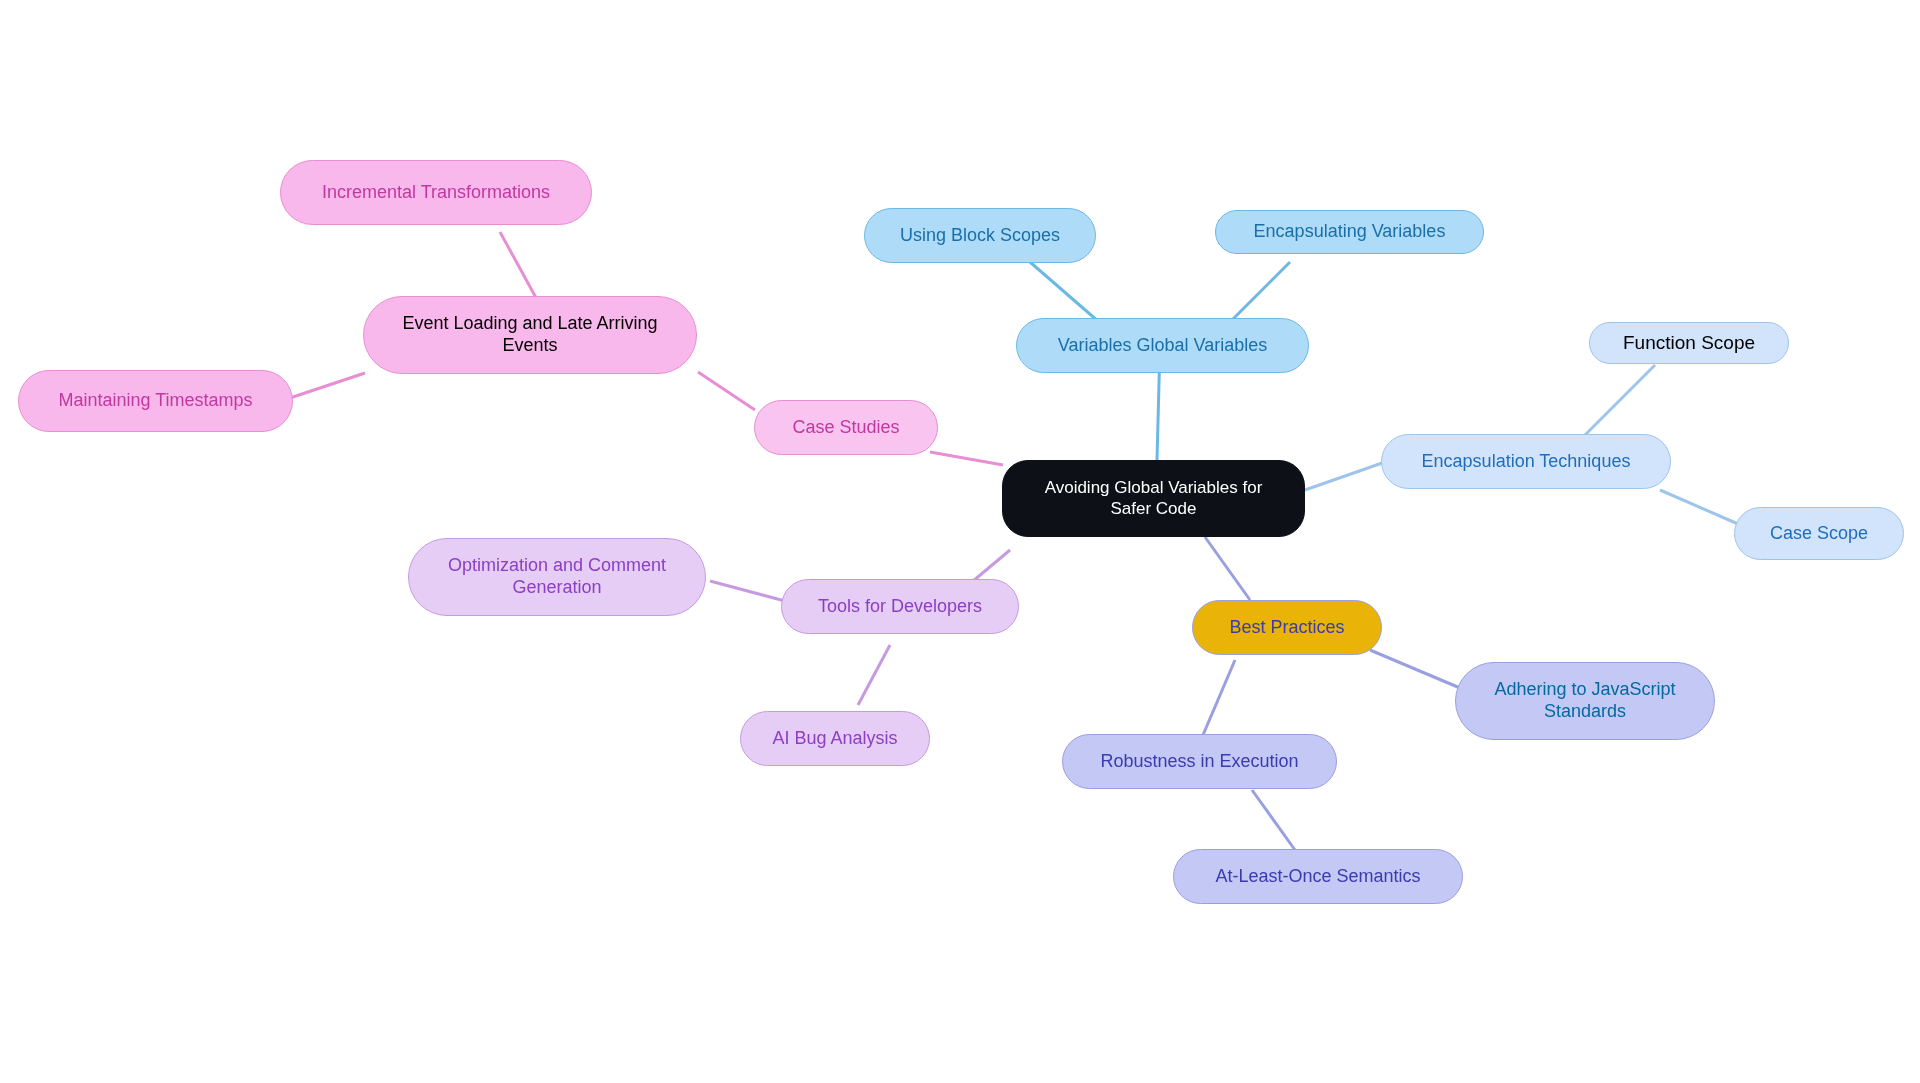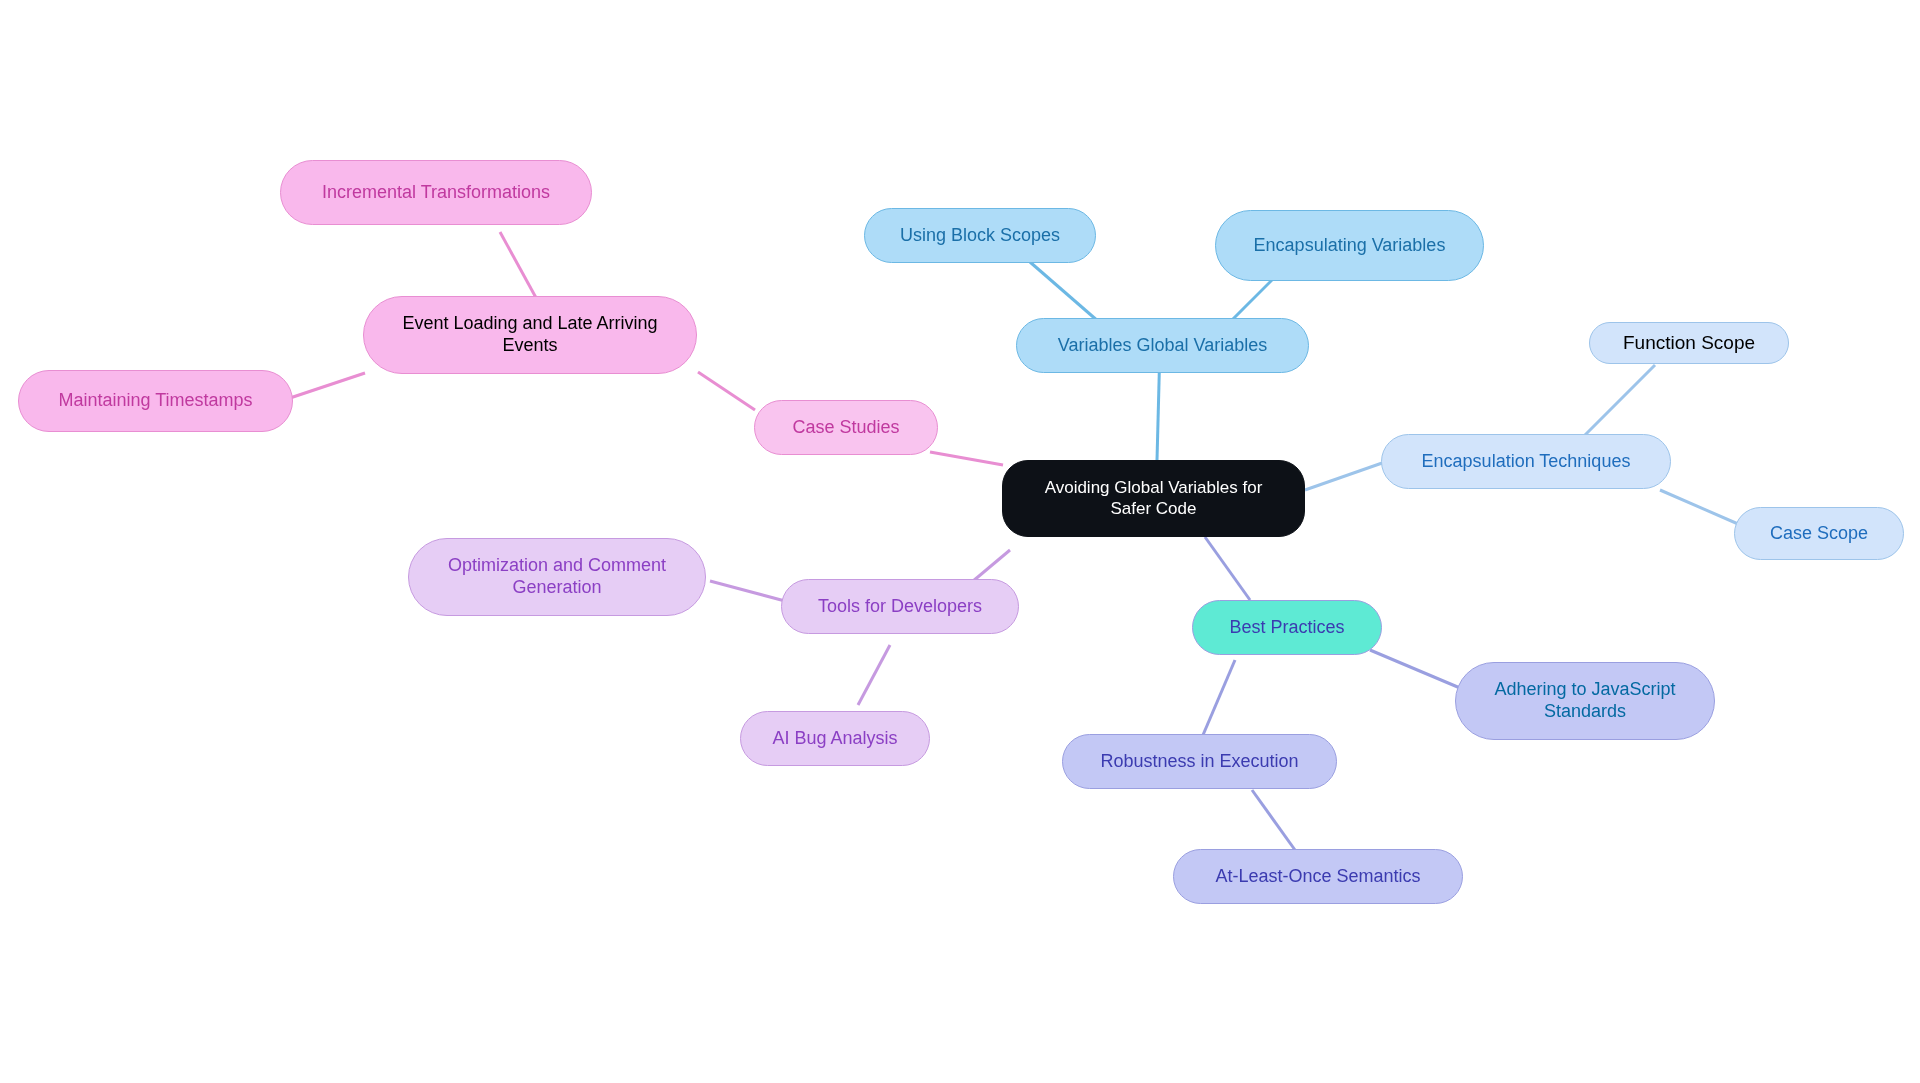--- a/index.html
+++ b/index.html
@@ -85,29 +85,29 @@
     <path d="M 365 373 L 290 398" fill="none" stroke="#e88ed2" stroke-width="3"></path>
   </svg>
 
   <div class="node root" style="left:1002px; top:460px; width:303px; height:77px; background:#0d1117; border-color:#0d1117; color:#ffffff; font-size:17px;">Avoiding Global Variables for
 Safer Code</div>
 
   <div class="node" style="left:1016px; top:318px; width:293px; height:55px; background:#aedcf8; border-color:#6cb8e4; color:#1a6fa8; font-size:18px;">Variables Global Variables</div>
 
   <div class="node" style="left:864px; top:208px; width:232px; height:55px; background:#aedcf8; border-color:#6cb8e4; color:#1a6fa8; font-size:18px;">Using Block Scopes</div>
 
-  <div class="node" style="left:1215px; top:210px; width:269px; height:71px; background:#aedcf8; border-color:#6cb8e4; color:#1a6fa8; font-size:18px;">Encapsulating Variables</div>
+  <div class="node" style="left:1215px; top:210px; width:269px; height:44px; background:#aedcf8; border-color:#6cb8e4; color:#1a6fa8; font-size:18px;">Encapsulating Variables</div>
 
   <div class="node" style="left:1381px; top:434px; width:290px; height:55px; background:#d2e4fb; border-color:#9dc4ea; color:#1f6dbd; font-size:18px;">Encapsulation Techniques</div>
 
   <div class="node" style="left:1589px; top:322px; width:200px; height:42px; background:#d2e4fb; border-color:#9dc4ea; color:#000000; font-size:19px;">Function Scope</div>
 
   <div class="node" style="left:1734px; top:507px; width:170px; height:53px; background:#d2e4fb; border-color:#9dc4ea; color:#1f6dbd; font-size:18px;">Case Scope</div>
 
-  <div class="node" style="left:1192px; top:600px; width:190px; height:55px; background:#5eead4; border-color:#9a9fe0; color:#3b3bb0; font-size:18px;text-align:center;">Best Practices</div>
+  <div class="node" style="left:1192px; top:600px; width:190px; height:55px; background:#eab308; border-color:#9a9fe0; color:#3b3bb0; font-size:18px;text-align:center;">Best Practices</div>
 
   <div class="node" style="left:1455px; top:662px; width:260px; height:78px; background:#c3c8f5; border-color:#9a9fe0; color:#0369a1; font-size:18px;">Adhering to JavaScript
 Standards</div>
 
   <div class="node" style="left:1062px; top:734px; width:275px; height:55px; background:#c3c8f5; border-color:#9a9fe0; color:#3b3bb0; font-size:18px;">Robustness in Execution</div>
 
   <div class="node" style="left:1173px; top:849px; width:290px; height:55px; background:#c3c8f5; border-color:#9a9fe0; color:#3b3bb0; font-size:18px;">At-Least-Once Semantics</div>
 
   <div class="node" style="left:781px; top:579px; width:238px; height:55px; background:#e6cdf5; border-color:#c69ae0; color:#8b3fc4; font-size:18px;">Tools for Developers</div>
 

